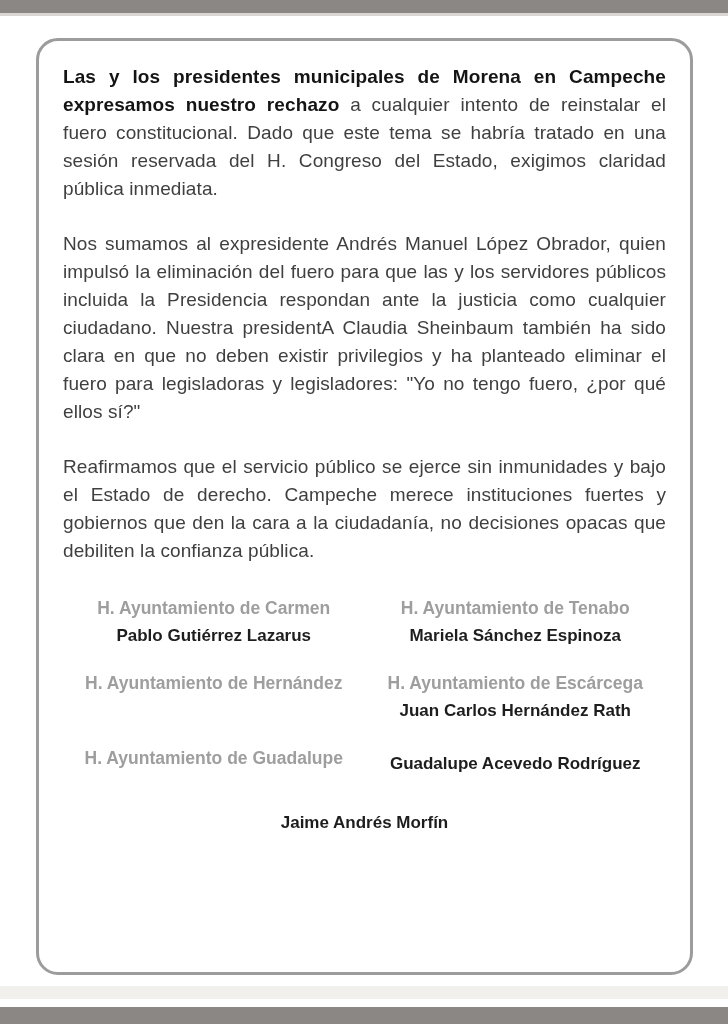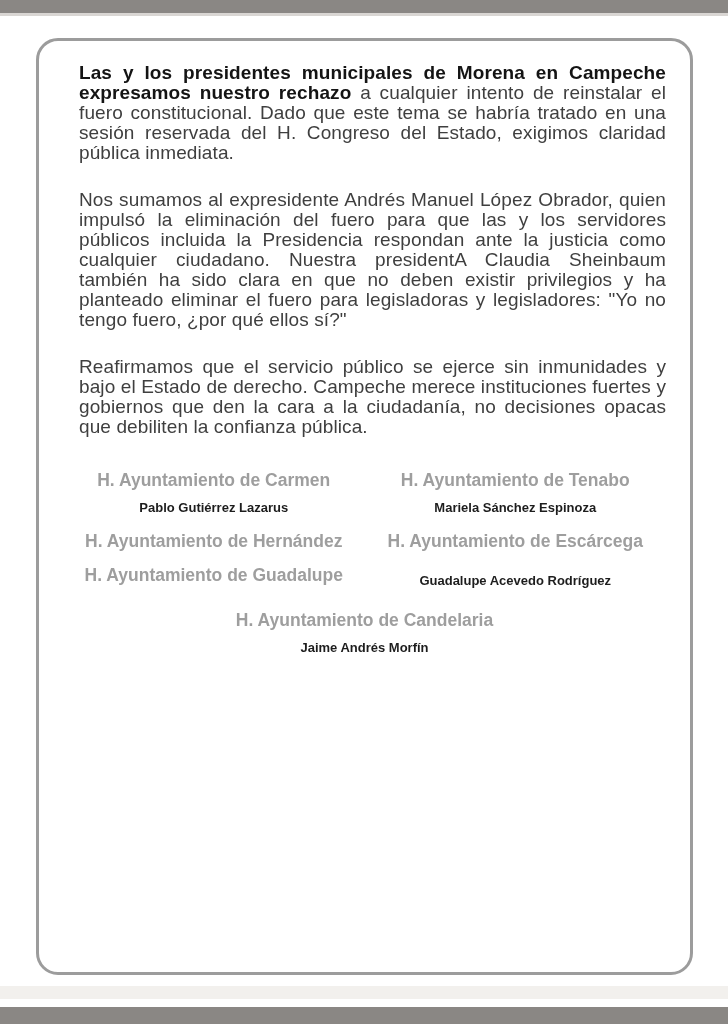--- a/index.html
+++ b/index.html
@@ -33,53 +33,53 @@
     left: 36px; top: 38px;
     width: 657px; height: 937px;
     box-sizing: border-box;
     border: 3px solid var(--card-border-color, #9c9c9c);
     border-radius: 22px;
     padding: 22px 24px 0 24px;
     background: var(--page-background, #ffffff);
   }
 
   .statement-paragraph {
-    margin: 0 0 27px 16px;
+    margin: 0 0 27px 0;
     font-size: 19px;
-    line-height: 20px;
+    line-height: 28px;
     letter-spacing: 0.1px;
     text-align: justify;
     color: var(--body-text-color, #3f3f3f);
   }
   .statement-paragraph .lead-bold {
     font-weight: bold;
     color: var(--emphasis-text-color, #141414);
   }
 
   .signature-grid {
     display: grid;
     grid-template-columns: 1fr 1fr;
-    row-gap: 12px;
+    row-gap: 26px;
     margin-top: 32px;
     text-align: center;
   }
   .signature-block {}
   .signature-block.full-span {
     grid-column: 1 / 3;
     margin-top: 6px;
   }
   .municipality-label {
     font-weight: bold;
     font-size: 17.5px;
     line-height: 22px;
     color: var(--municipality-color, #9e9e9e);
   }
   .signatory-name {
     font-weight: bold;
-    font-size: 13px;
+    font-size: 17px;
     line-height: 20px;
     margin-top: 7px;
     white-space: nowrap;
     color: var(--name-color, #1d1d1d);
   }
 
   .bottom-faint-band {
     position: absolute;
     left: 0; top: 986px;
     width: 728px; height: 13px;
@@ -118,32 +118,32 @@
       <div class="municipality-label">H. Ayuntamiento de Tenabo</div>
       <div class="signatory-name">Mariela Sánchez Espinoza</div>
     </div>
 
     <div class="signature-block">
       <div class="municipality-label">H. Ayuntamiento de Hernández</div>
     </div>
 
     <div class="signature-block">
       <div class="municipality-label">H. Ayuntamiento de Escárcega</div>
+      <div class="signatory-name">Juan Carlos Hernández Rath</div>
     </div>
 
     <div class="signature-block">
       <div class="municipality-label">H. Ayuntamiento de Guadalupe</div>
     </div>
 
     <div class="signature-block">
       <div class="signatory-name">Guadalupe Acevedo Rodríguez</div>
     </div>
 
     <div class="signature-block full-span">
-      <div class="municipality-label">H. Ayuntamiento de Candelaria</div>
       <div class="signatory-name">Jaime Andrés Morfín</div>
     </div>
 
   </div>
 </div>
 
 <div class="bottom-faint-band"></div>
 <div class="bottom-bar"></div>
 
 </body></html>

